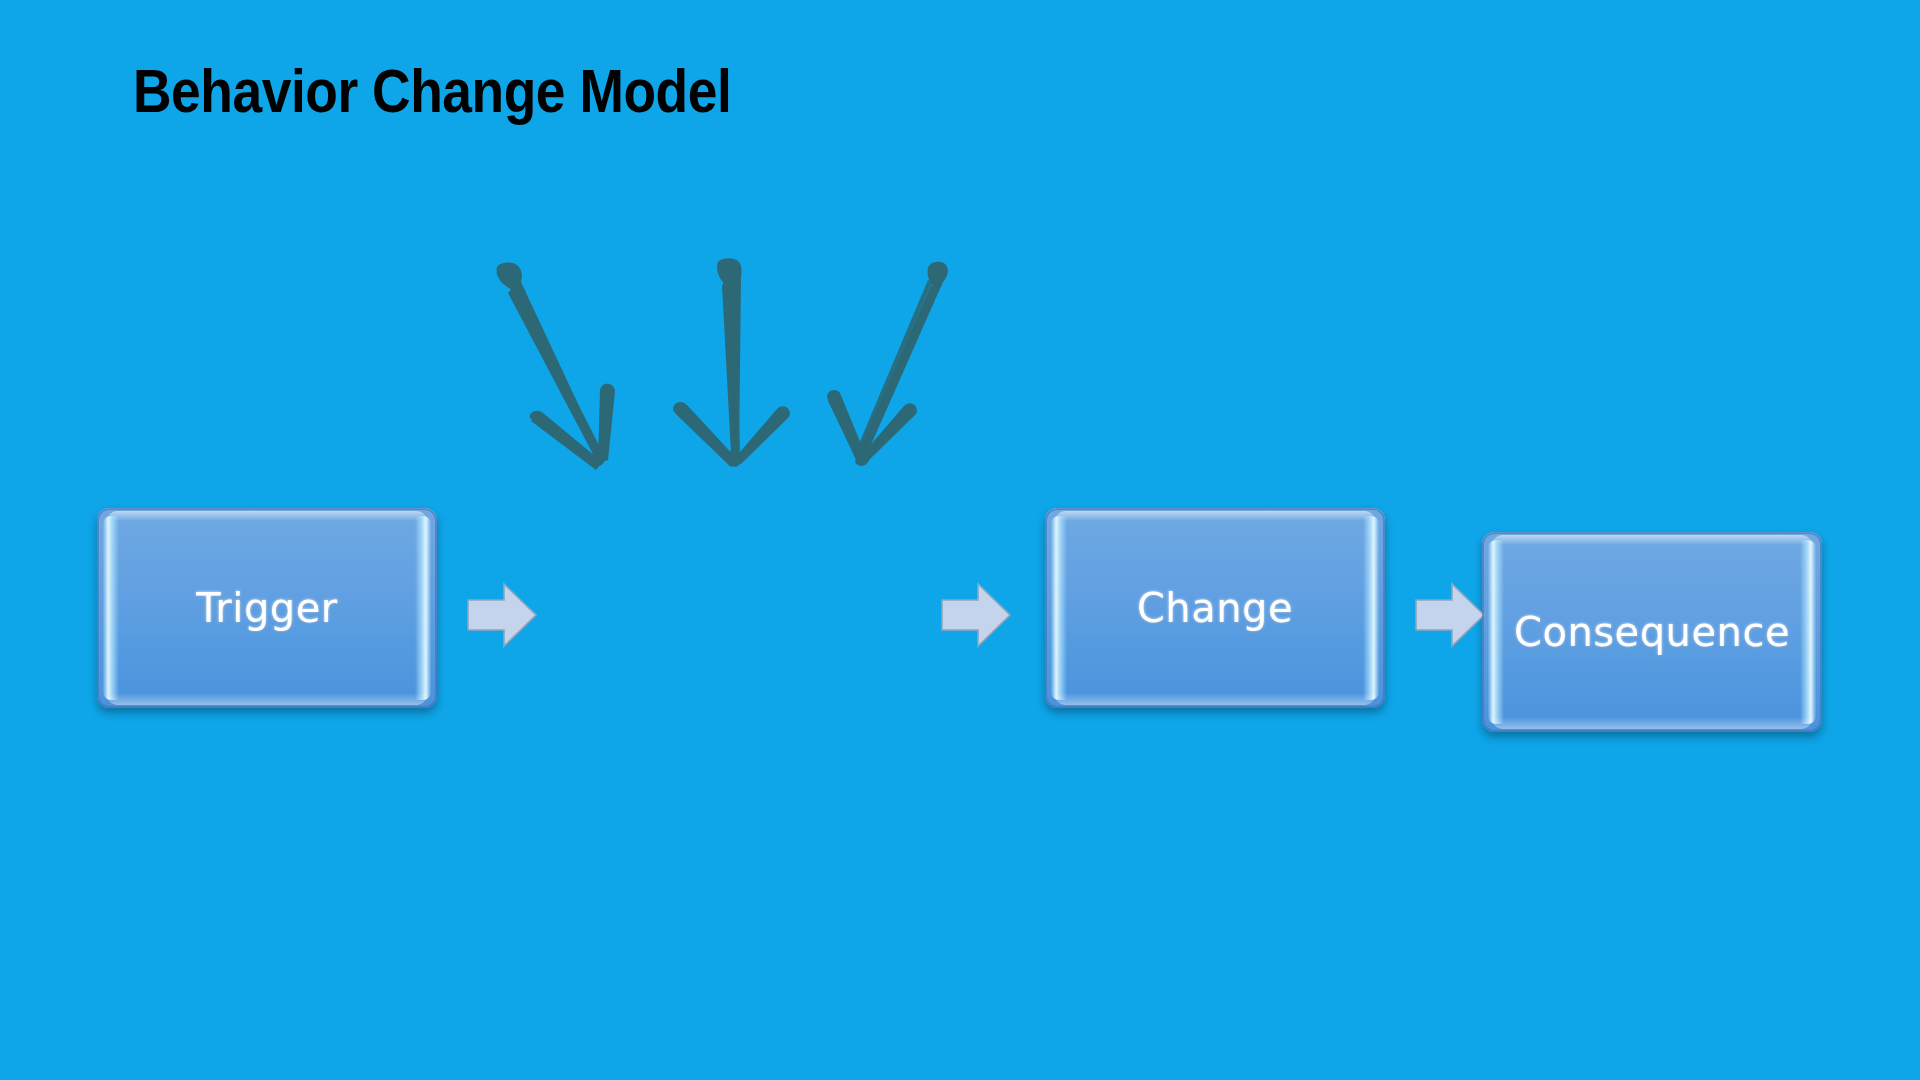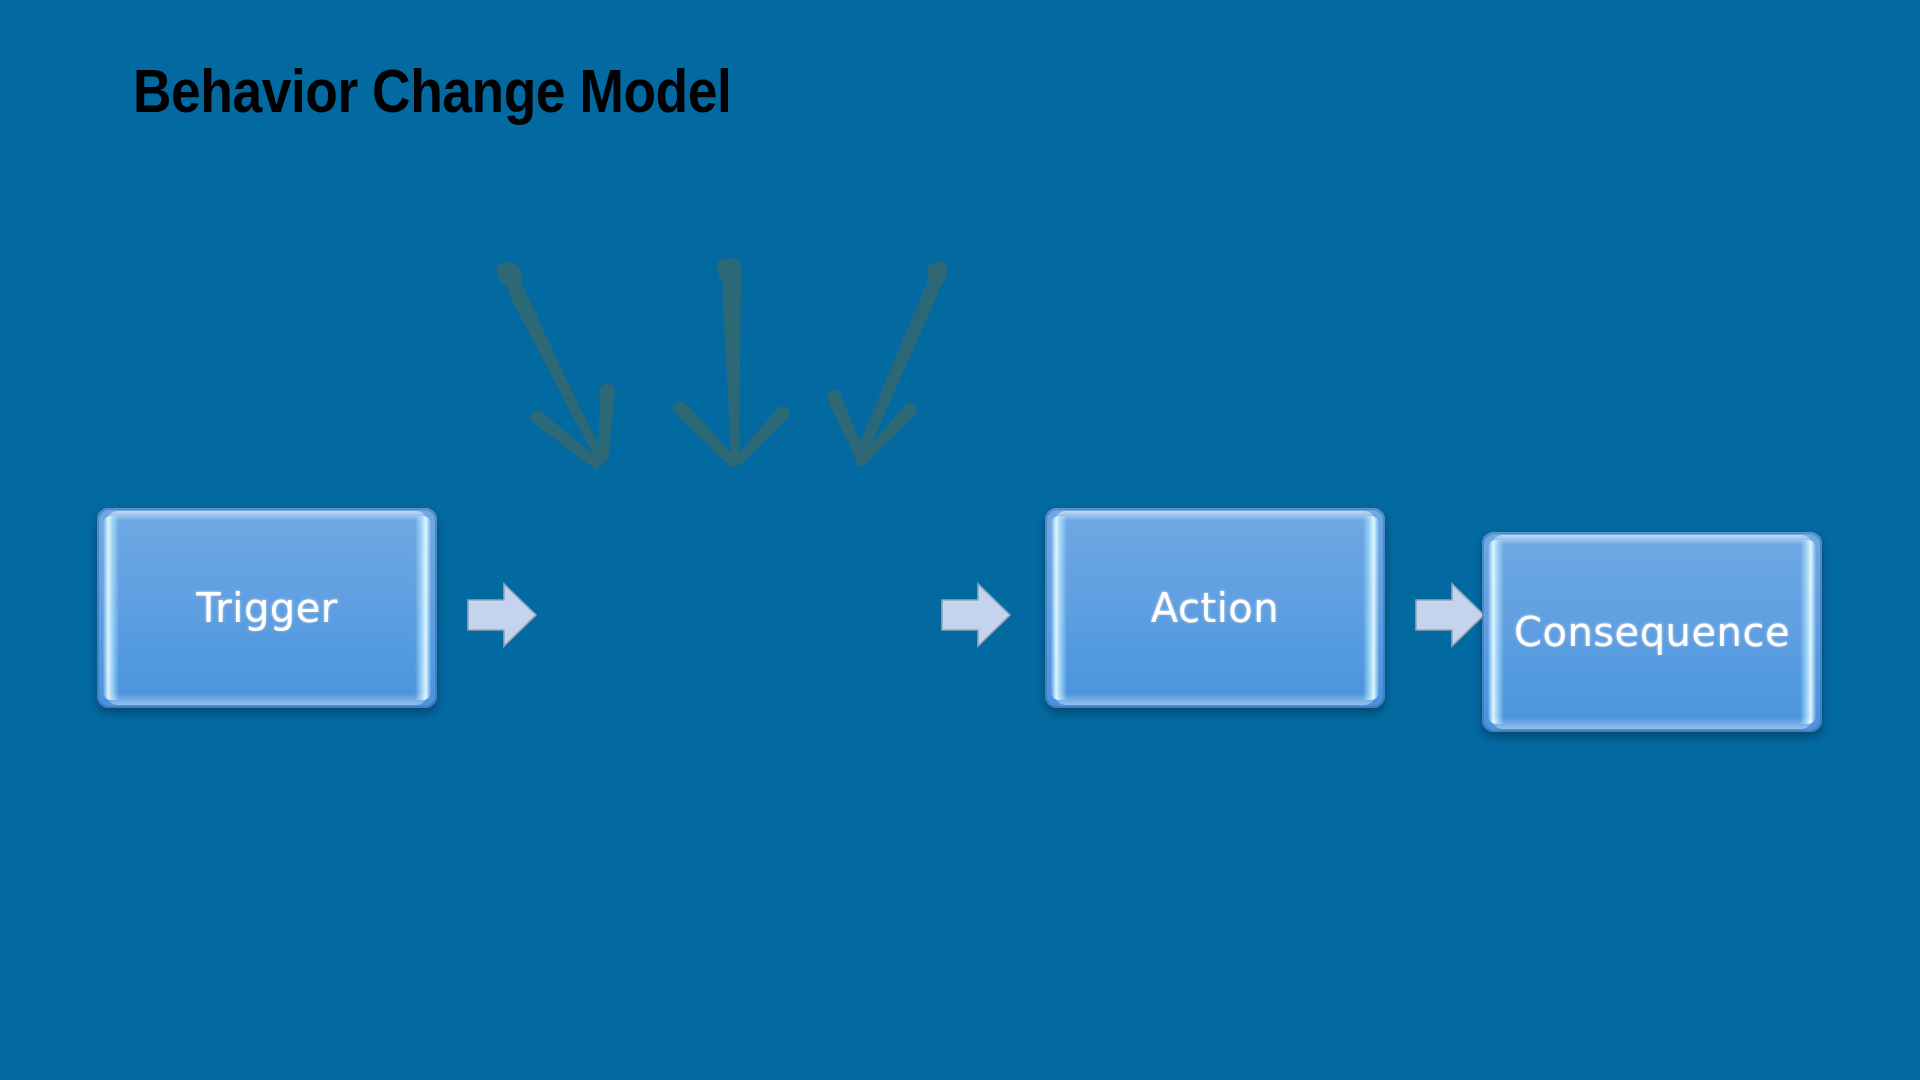--- a/index.html
+++ b/index.html
@@ -14,21 +14,21 @@
     overflow: hidden;
     font-family: "Liberation Sans", "DejaVu Sans", sans-serif;
     position: relative;
   }
 
   #slide {
     position: absolute;
     left: 0; top: 0;
     width: 1920px;
     height: 1080px;
-    background: #0369a1;
+    background: #0ea5e9;
   }
 
   
   #title {
     position: absolute;
     left: 133px;
     top: 57px;
     font-size: 62px;
     font-weight: bold;
     color: #000000;
@@ -241,21 +241,21 @@
       <svg viewBox="0 0 72 70" xmlns="http://www.w3.org/2000/svg">
         <polygon points="2,20 38,20 38,4 70,35 38,66 38,50 2,50" fill="#c3d4ec" stroke="#93a4bd" stroke-width="1.6" stroke-linejoin="miter"></polygon>
       </svg>
     </div>
 
     <div class="node" style="left:1045px; width:340px;">
       <span class="gloss-t"></span>
       <span class="bevel-l"></span>
       <span class="bevel-r"></span>
       <span class="gloss-b"></span>
-      <span class="node-label">Action</span>
+      <span class="node-label">Change</span>
     </div>
 
     <div class="connector" style="left:1414px;">
       <svg viewBox="0 0 72 70" xmlns="http://www.w3.org/2000/svg">
         <polygon points="2,20 38,20 38,4 70,35 38,66 38,50 2,50" fill="#c3d4ec" stroke="#93a4bd" stroke-width="1.6" stroke-linejoin="miter"></polygon>
       </svg>
     </div>
 
     <div class="node" style="left:1482px; width:340px;margin-top:24px;">
       <span class="gloss-t"></span>

